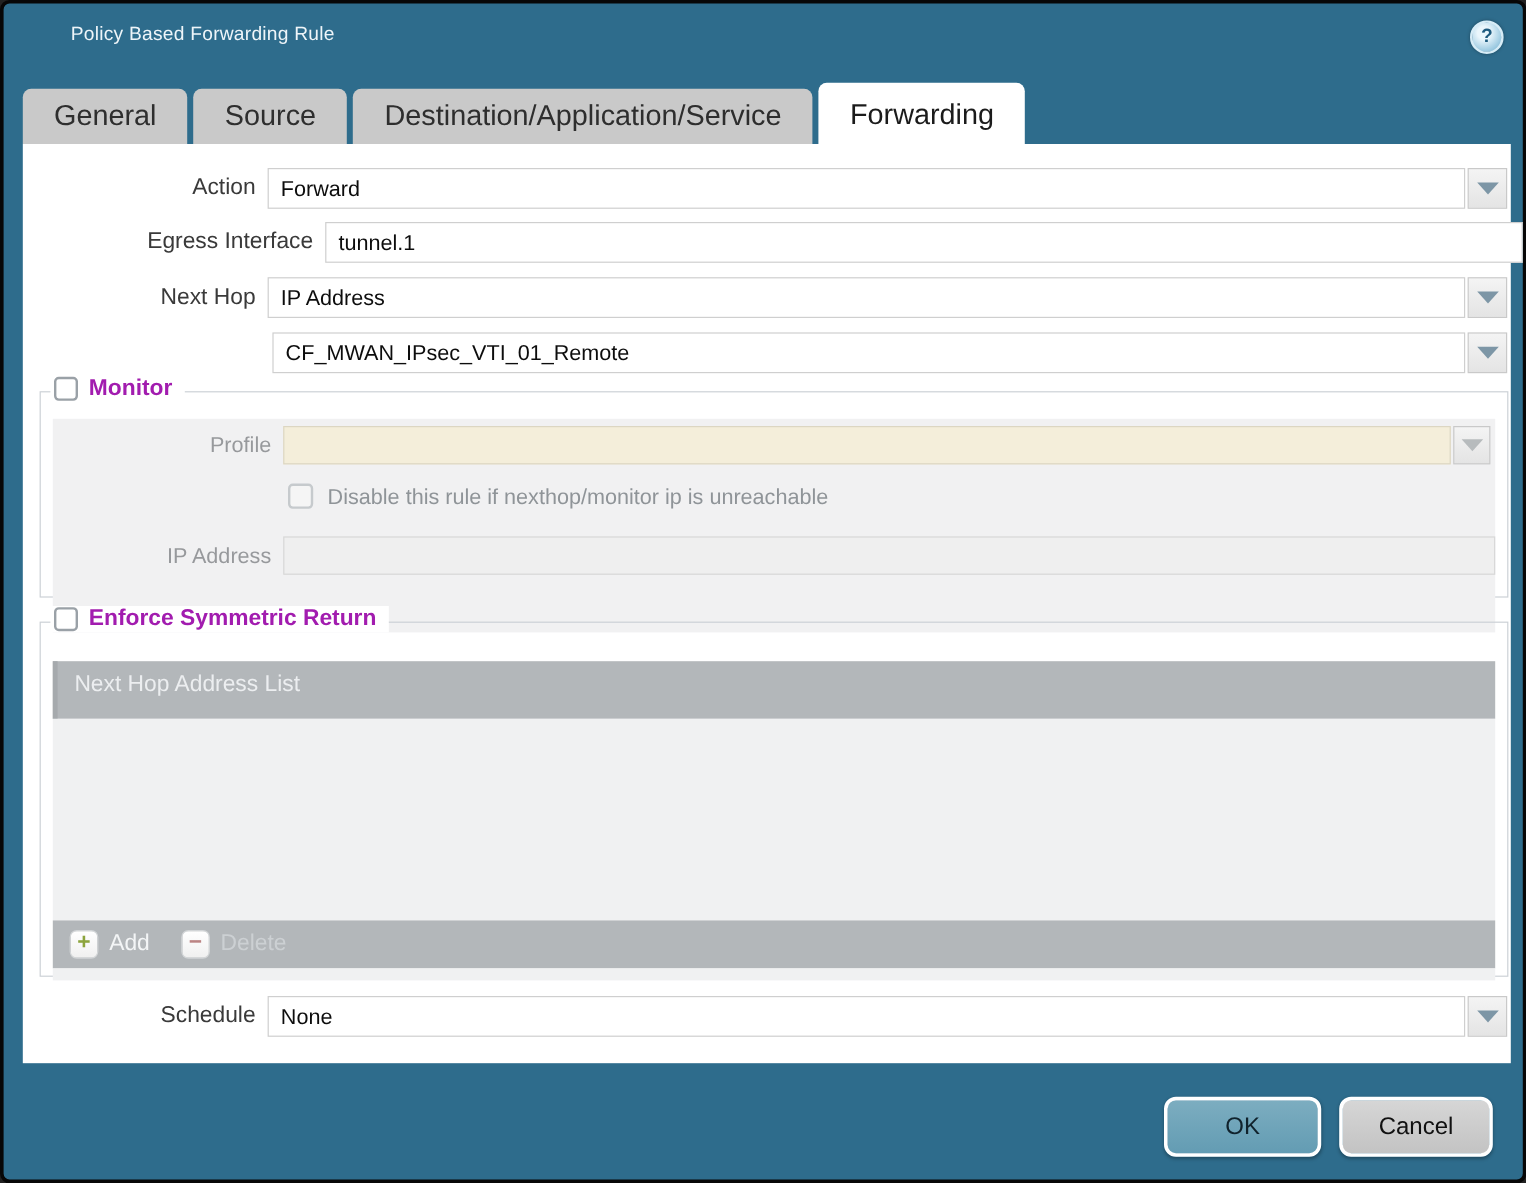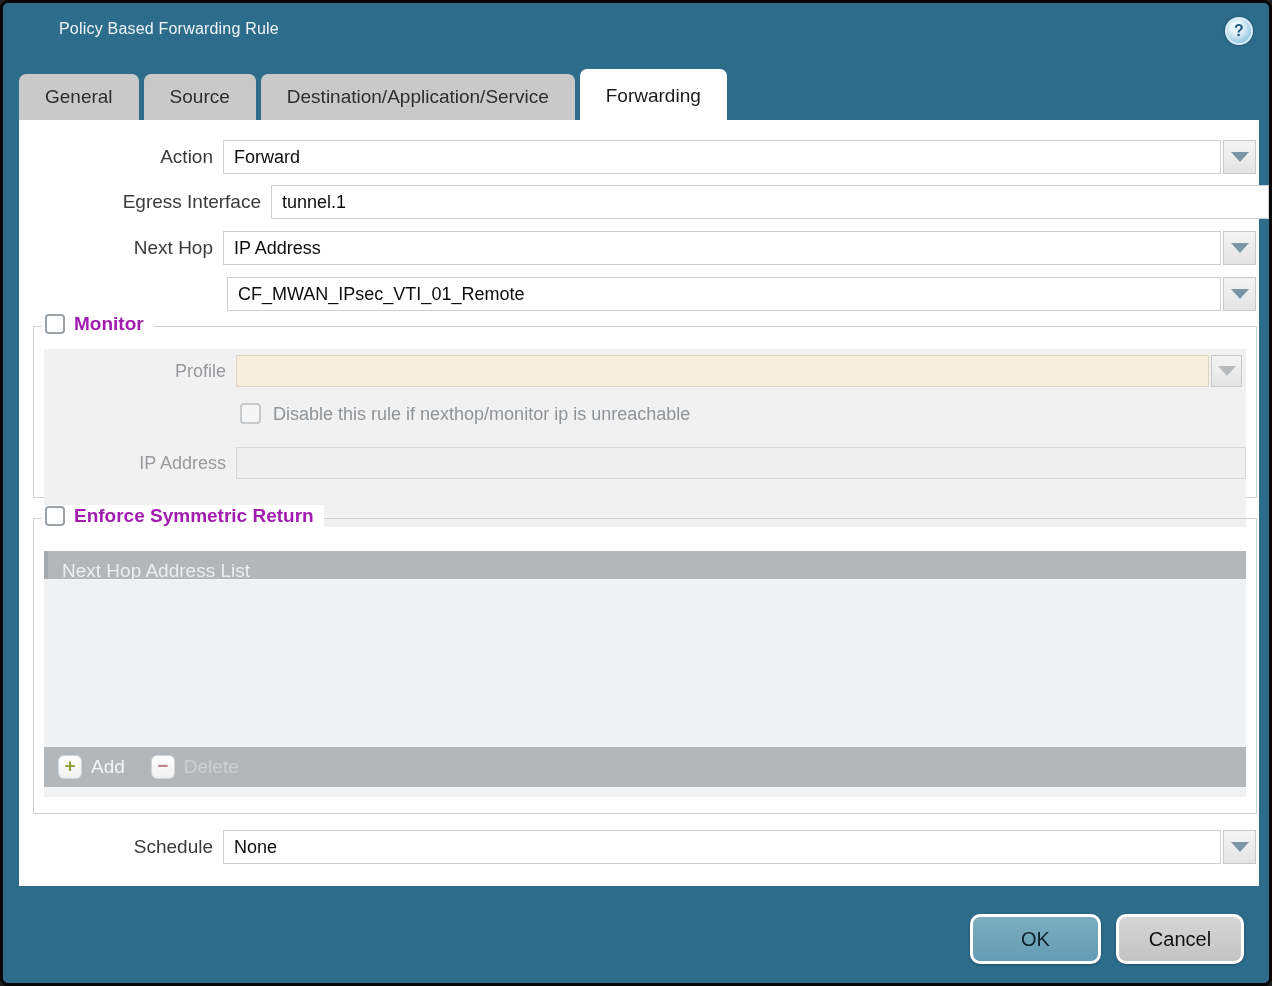--- a/index.html
+++ b/index.html
@@ -24,21 +24,21 @@
     display:flex; align-items:center; justify-content:center;
     font-size:16px; font-weight:bold; color:#1d5a7e; cursor:pointer;
   }
 
   
   .tabs{
     position:absolute; left:16px; top:66px; height:51px;
     display:flex; align-items:flex-end; gap:5px;
   }
   .tab{
-    background:#c9c9c9; color:#2e2e2e; font-size:19px;
+    background:#c9c9c9; color:#2e2e2e; font-size:24px;
     height:46px; line-height:46px; padding:0 26px;
     border-radius:7px 7px 0 0; cursor:pointer; white-space:nowrap;
   }
   .tab.active{
     background:#ffffff; color:#1b1b1b; height:51px; line-height:53px;
   }
 
   
   .content{
     position:absolute; left:16px; top:117px; width:1240px; height:766px;
@@ -106,21 +106,21 @@
     position:absolute; height:32px; background:#efefef;
     border:1px solid #d8d8d8;
   }
   .mon-check-label{
     position:absolute; font-size:18px; color:#8f9498; line-height:22px;
   }
 
   
   .nh-table{ position:absolute; left:10px; top:32px; width:1202px; }
   .nh-header{
-    height:28px; background:#b3b7ba; border-left:4px solid #a6aaad;
+    height:48px; background:#b3b7ba; border-left:4px solid #a6aaad;
     color:#eceef0; font-size:19px; line-height:40px; padding-left:14px;
   }
   .nh-body{ height:168px; background:#f0f1f2; }
   .nh-footer{
     height:40px; background:#b3b7ba;
     display:flex; align-items:center; gap:26px; padding-left:14px;
   }
   .nh-strip{ height:10px; background:#f0f1f2; }
   .tool-btn{ display:flex; align-items:center; gap:9px; cursor:pointer; }
   .tool-btn.disabled{ cursor:default; }

